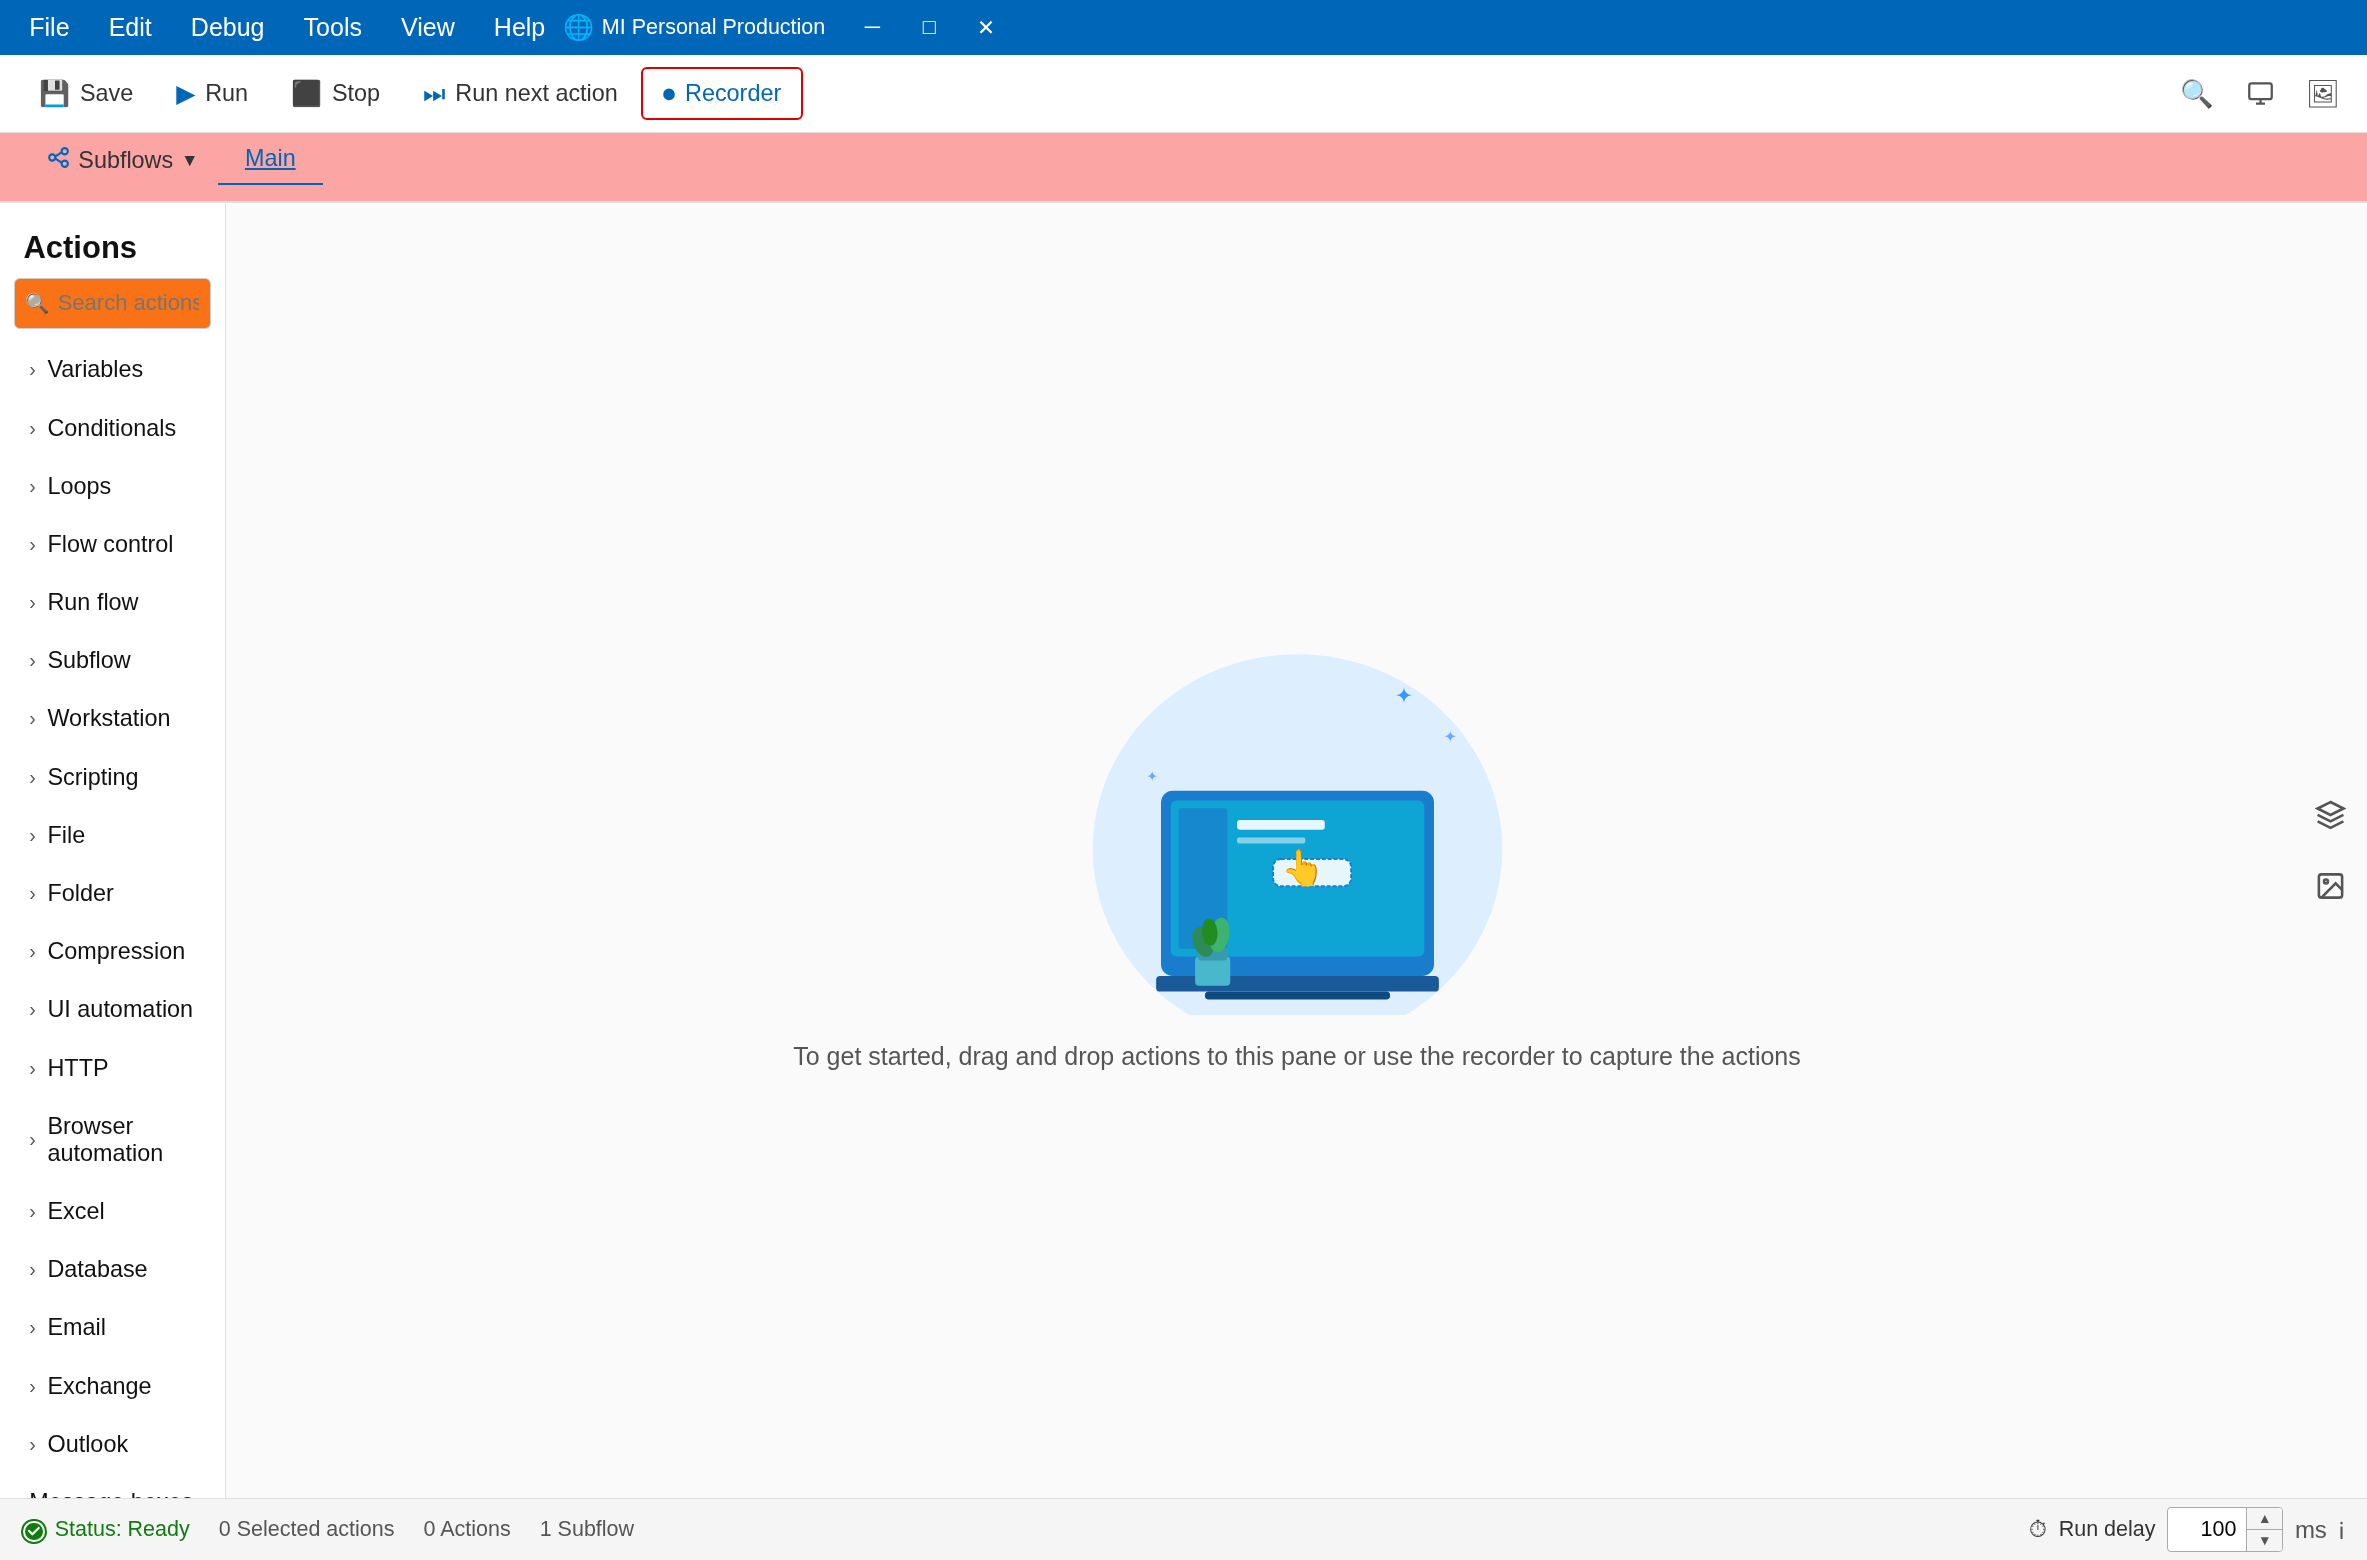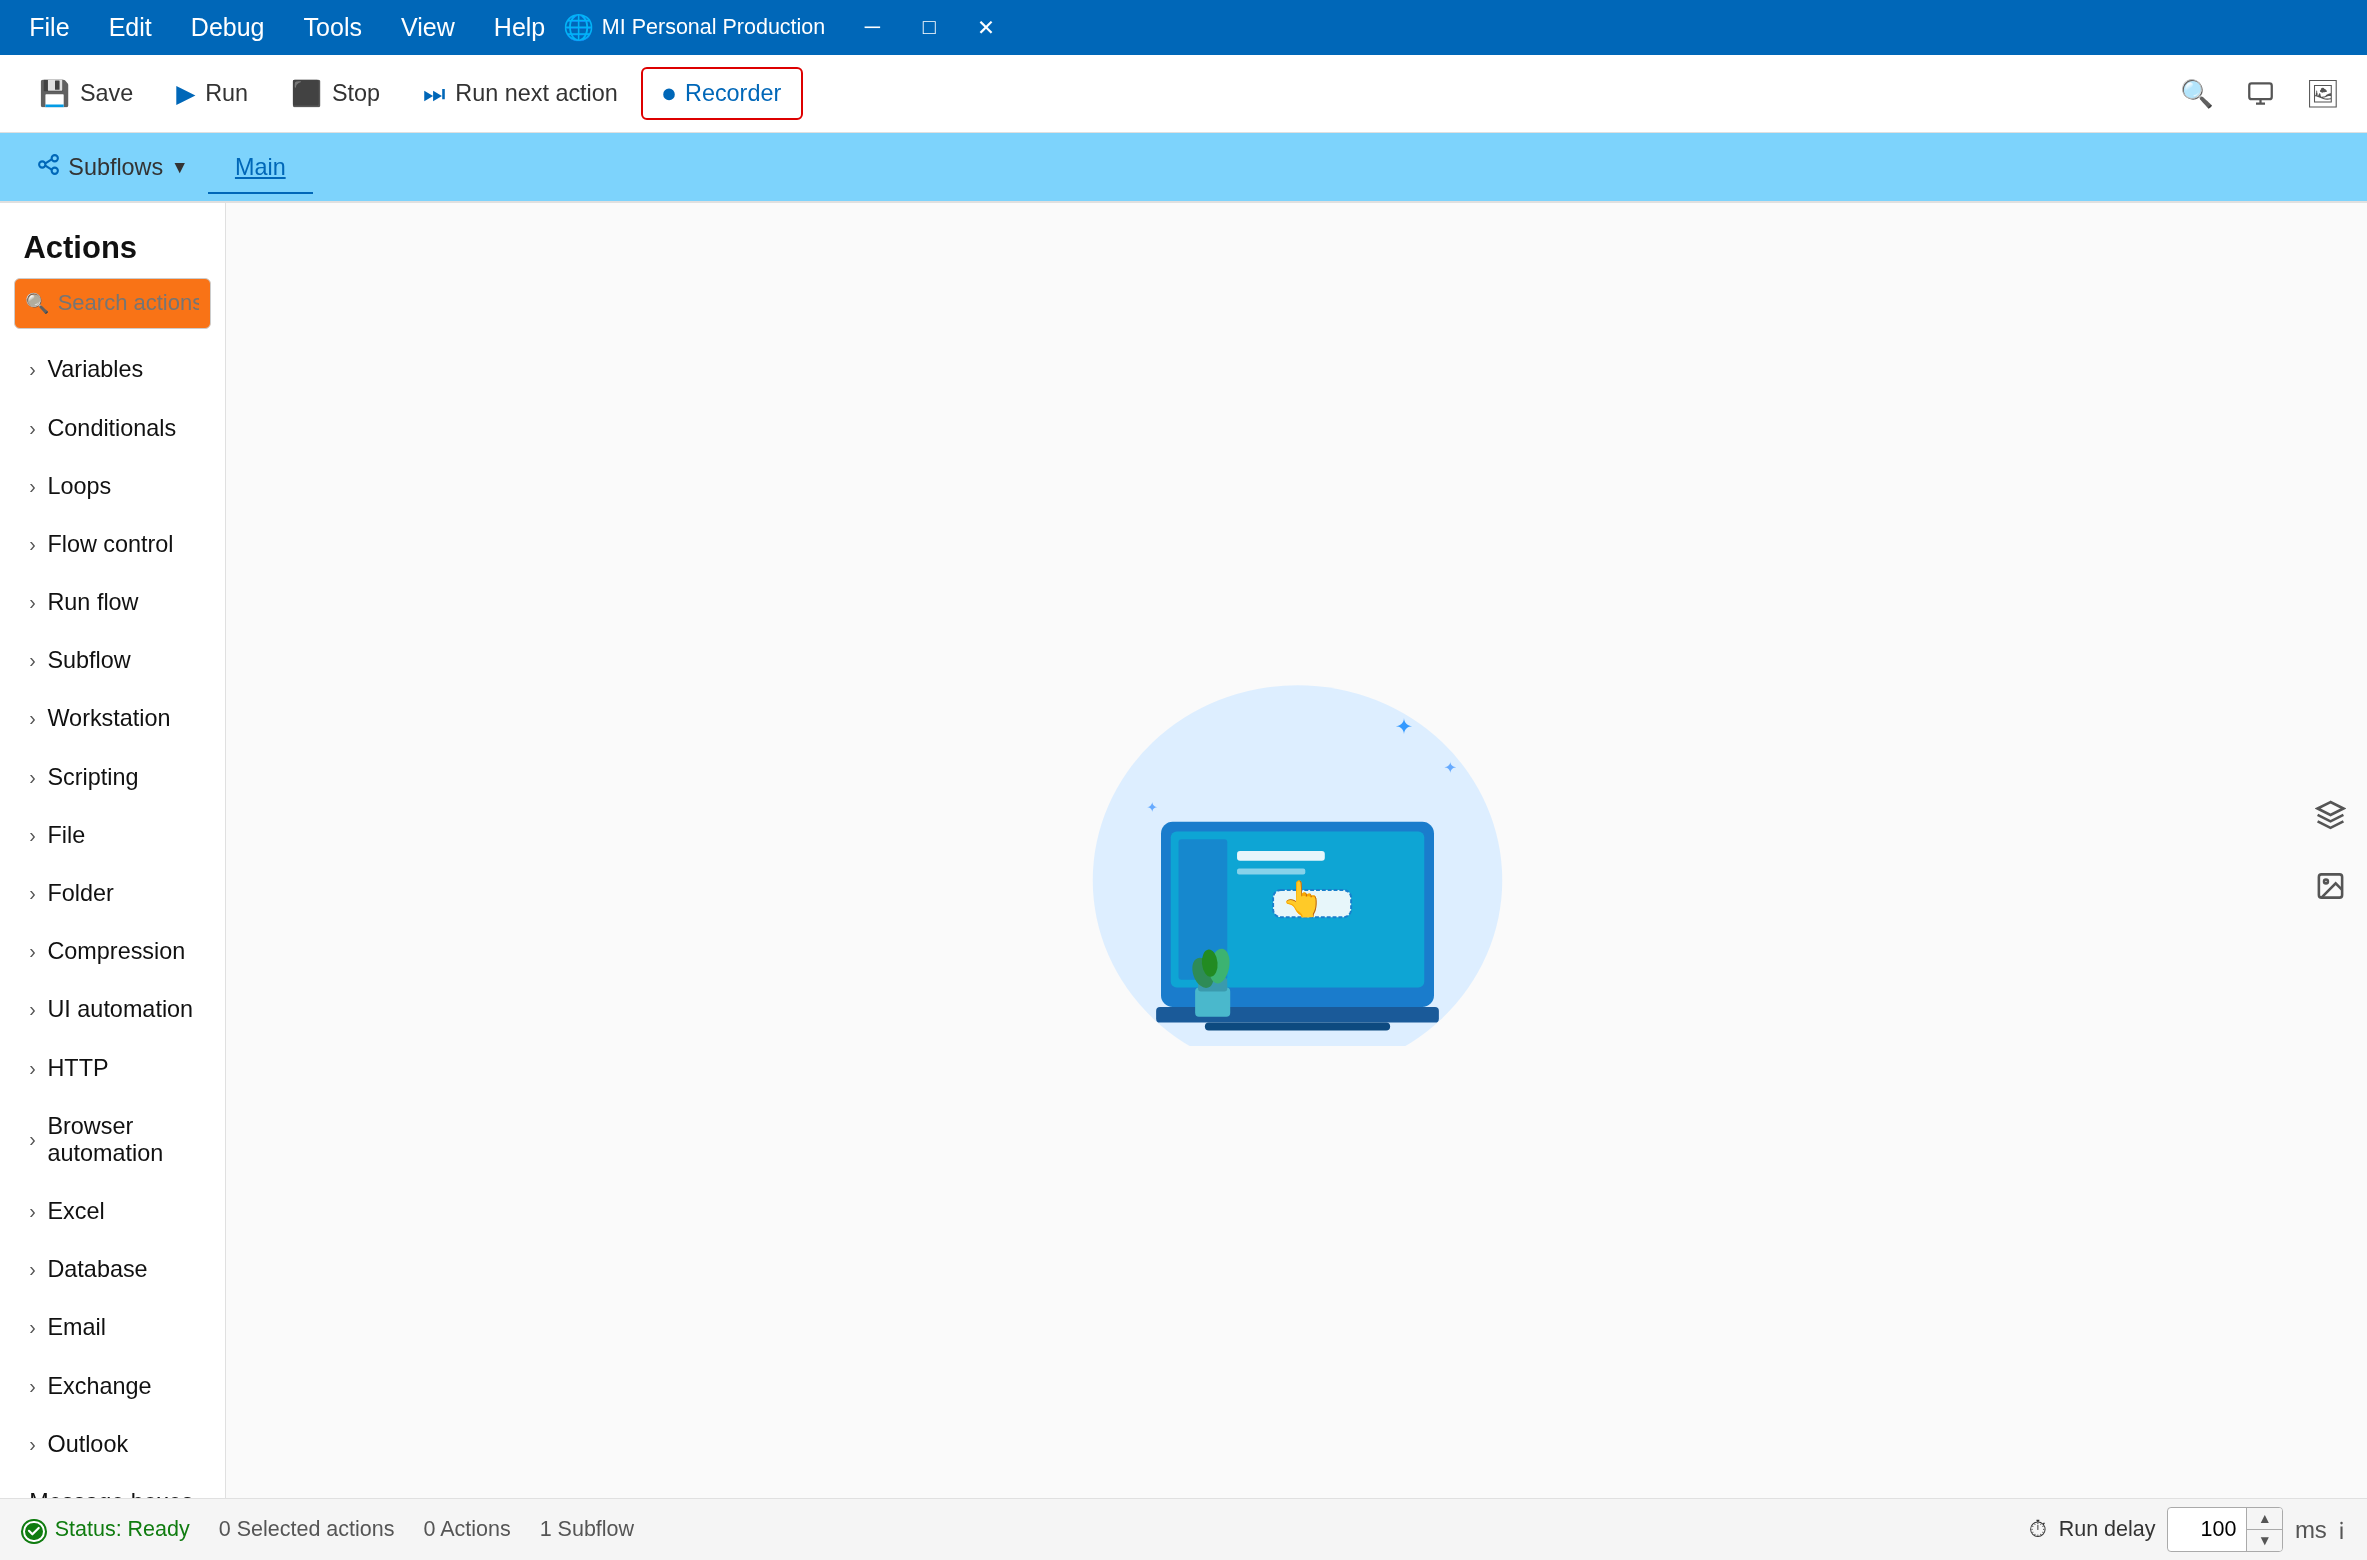--- a/index.html
+++ b/index.html
@@ -102,25 +102,25 @@
       border-radius: 5.9px;
       cursor: pointer;
       font-size: 27px;
       color: #555;
       border: none;
       background: none;
     }
 
     
     .tabs-bar {
-      background: #7dd3fc;
+      background: #fca5a5;
       height: 70px;
       display: flex;
-      align-items: center;
-      padding: 0 16px;
+      align-items: flex-start;
+      padding: 0 26px;
       border-bottom: 2px solid #e0e0e0;
       flex-shrink: 0;
     }
     .subflows-btn {
       display: flex;
       align-items: center;
       gap: 7.8px;
       padding: 11.7px 19.5px;
       font-size: 23.4px;
       color: #333;
@@ -555,20 +555,22 @@
         <rect x="165" y="376" width="190" height="8" rx="4" fill="#0d4a80"></rect>
 
         <rect x="155" y="340" width="36" height="30" rx="4" fill="#4ab8cc"></rect>
         <rect x="158" y="330" width="30" height="14" rx="3" fill="#3a9aad"></rect>
 
         <ellipse cx="163" cy="325" rx="10" ry="16" fill="#2e8b57" transform="rotate(-20, 163, 325)"></ellipse>
         <ellipse cx="180" cy="318" rx="10" ry="18" fill="#3cb371" transform="rotate(10, 180, 318)"></ellipse>
         <ellipse cx="170" cy="315" rx="8" ry="14" fill="#228b22" transform="rotate(-5, 170, 315)"></ellipse>
       </svg>
 
+      <div class="empty-subtitle">To get started, drag and drop actions to this pane
+or use the recorder to capture the actions</div>
     </div>
 
     <div class="canvas-side-icons">
       <button class="canvas-side-btn">
         <svg width="31" height="31" viewBox="0 0 24 24" fill="none" stroke="#555" stroke-width="2">
             <polygon points="12 2 2 7 12 12 22 7 12 2"></polygon>
             <polyline points="2 17 12 22 22 17"></polyline>
             <polyline points="2 12 12 17 22 12"></polyline>
           </svg>
       </button>

